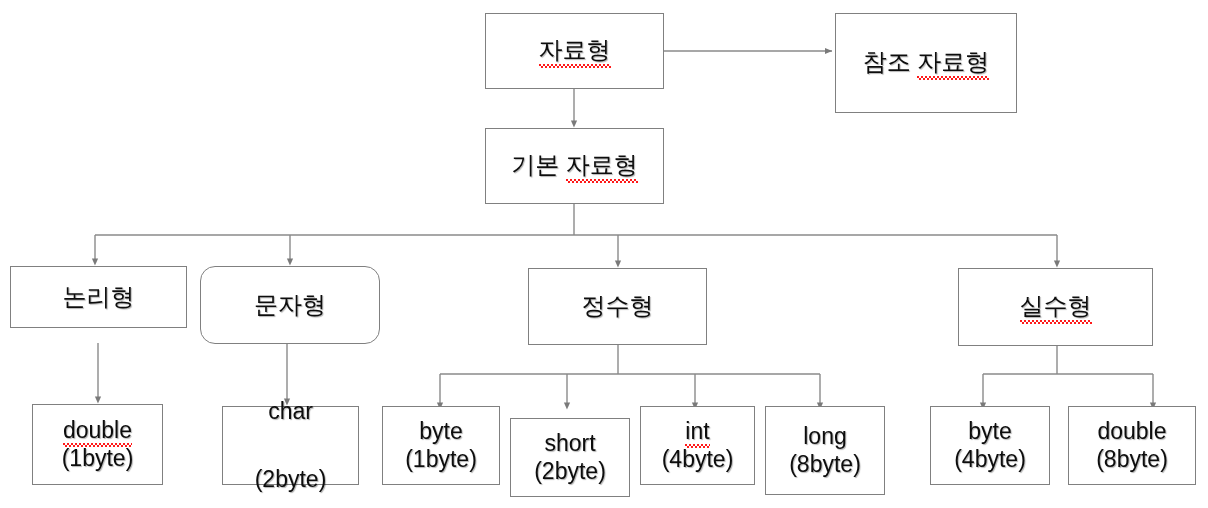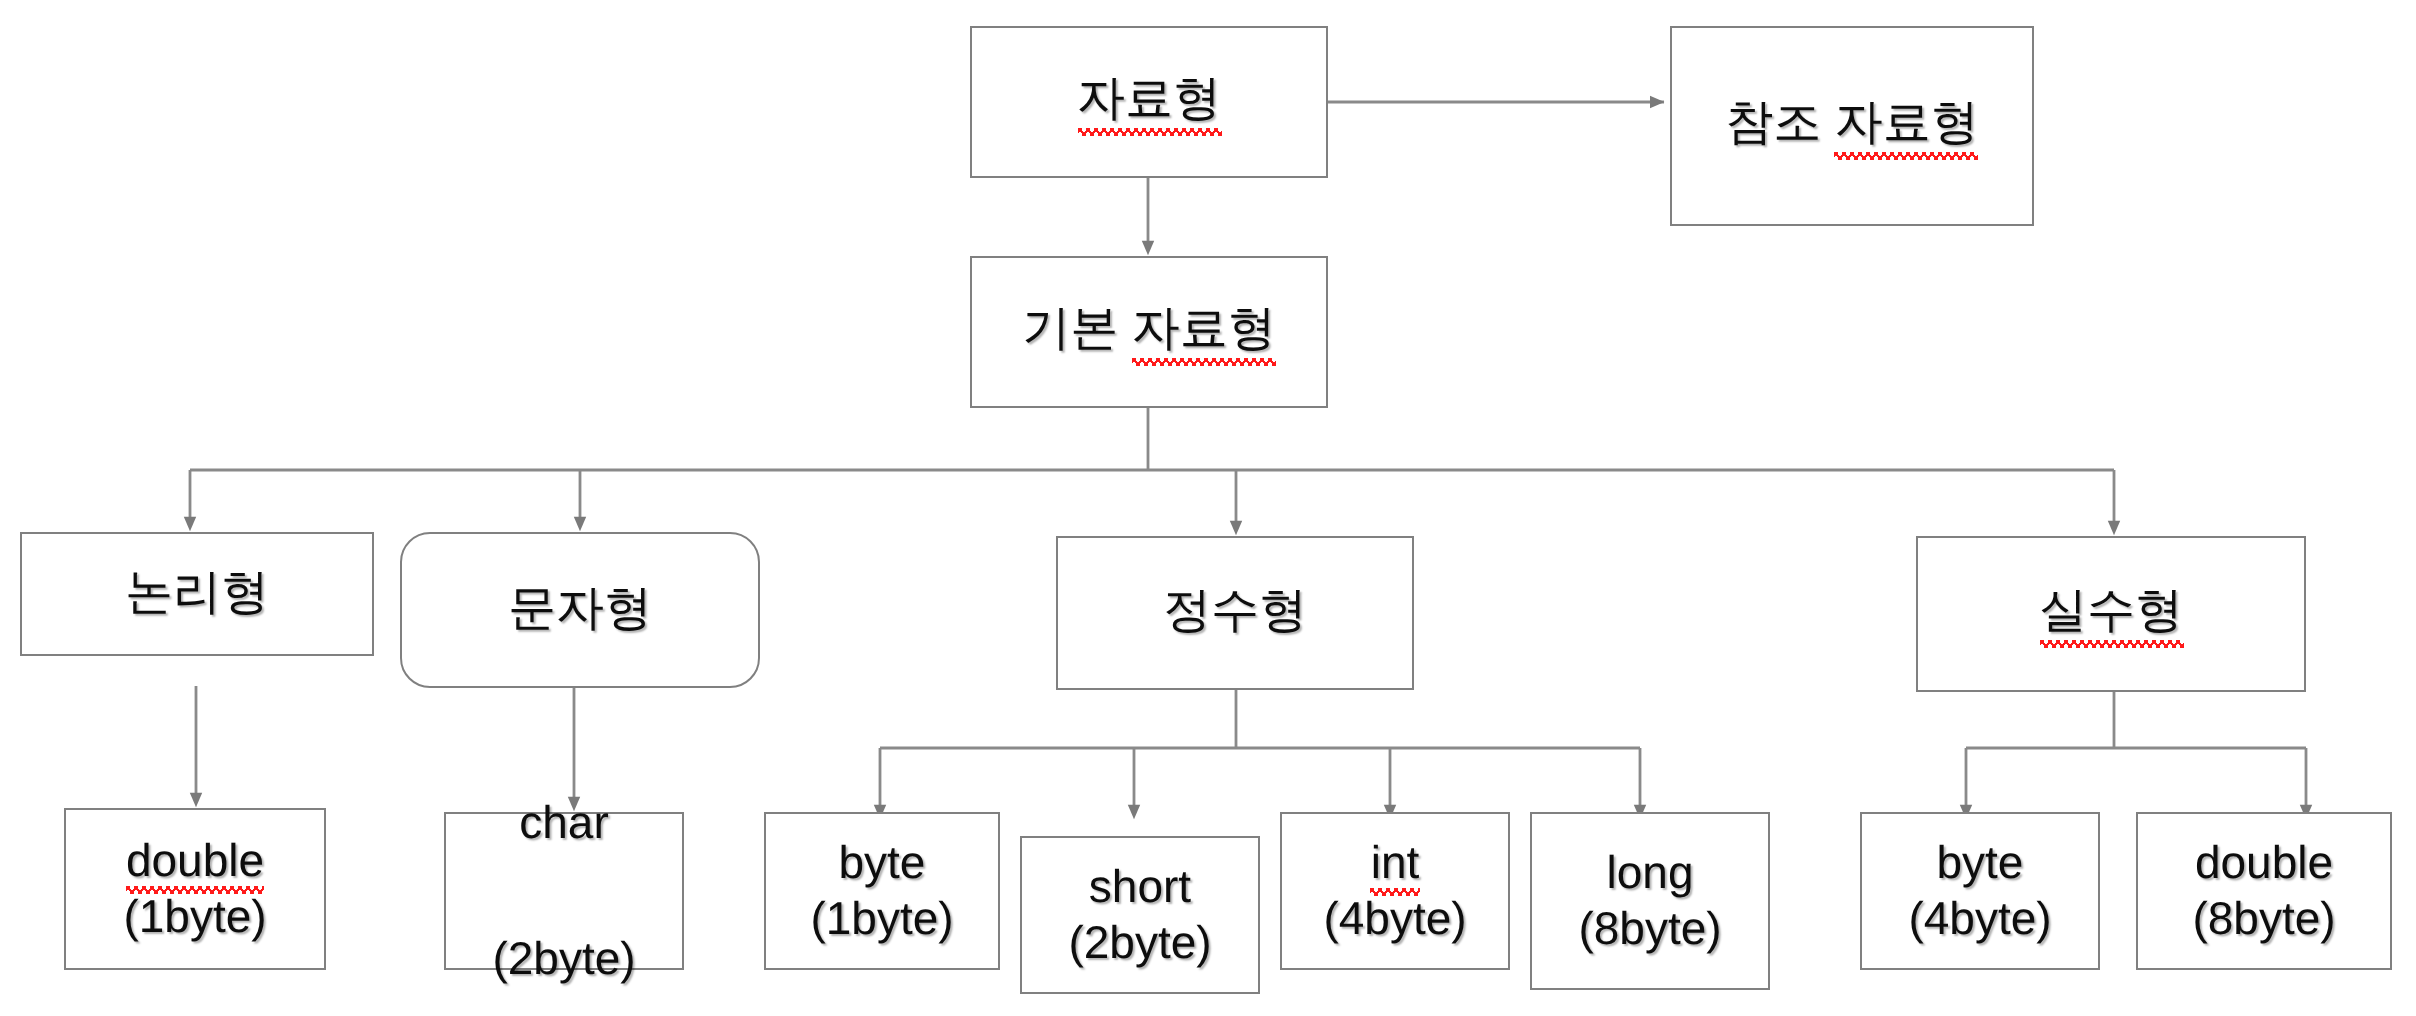--- a/index.html
+++ b/index.html
@@ -138,21 +138,21 @@
 
   <div class="node korean" style="left:958px; top:268px; width:195px; height:78px;">
     <span class="line"><span class="sq">실수형</span></span>
   </div>
 
   <div class="node leaf" style="left:32px; top:404px; width:131px; height:81px;">
     <span class="line"><span class="sq">double</span></span>
     <span class="line">(1byte)</span>
   </div>
 
-  <div class="node leaf" style="left:222px; top:406px; width:120px; height:79px;gap:40px;">
+  <div class="node leaf" style="left:222px; top:406px; width:137px; height:79px;gap:40px;">
     <span class="line">char</span>
     <span class="line">(2byte)</span>
   </div>
 
   <div class="node leaf" style="left:382px; top:406px; width:118px; height:79px;">
     <span class="line">byte</span>
     <span class="line">(1byte)</span>
   </div>
 
   <div class="node leaf" style="left:510px; top:418px; width:120px; height:79px;">

